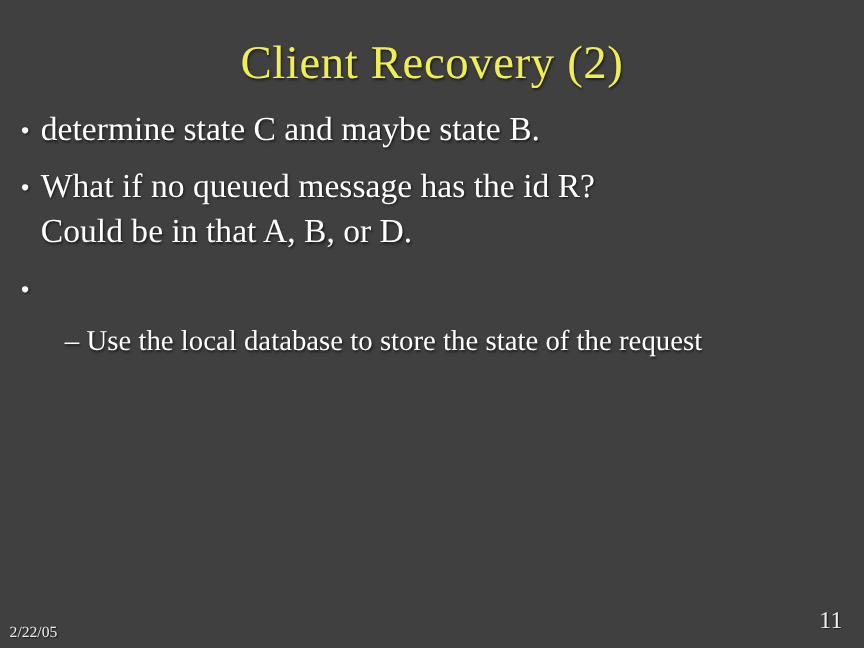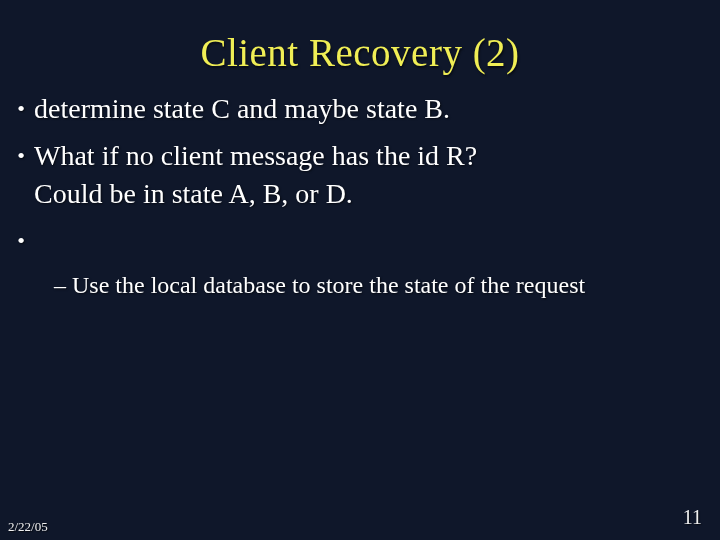--- a/index.html
+++ b/index.html
@@ -1,20 +1,20 @@
 <!DOCTYPE html>
 <html><head>
 <meta charset="utf-8">
 <style>
   html, body { margin: 0; padding: 0; }
   .slide {
     position: relative;
     width: 720px;
     height: 540px;
-    background: #0f172a;
+    background: #404040;
     overflow: hidden;
     font-family: "Liberation Serif", serif;
   }
   .title {
     position: absolute;
     top: 30px;
     left: 0;
     right: 0;
     margin: 0;
     text-align: center;
@@ -94,22 +94,22 @@
     <div class="bullet">
       <span class="glyph">•</span>
       <div class="text">
         <div>determine state C and maybe state B.</div>
       </div>
     </div>
 
     <div class="bullet">
       <span class="glyph">•</span>
       <div class="text">
-        <div>What if no client message has the id R?</div>
-        <div>Could be in state A, B, or D.</div>
+        <div>What if no queued message has the id R?</div>
+        <div>Could be in that A, B, or D.</div>
       </div>
     </div>
 
     <div class="bullet">
       <span class="glyph">•</span>
     </div>
 
     <div class="bullet sub">
       <span class="glyph">–</span>
       <div class="text">

